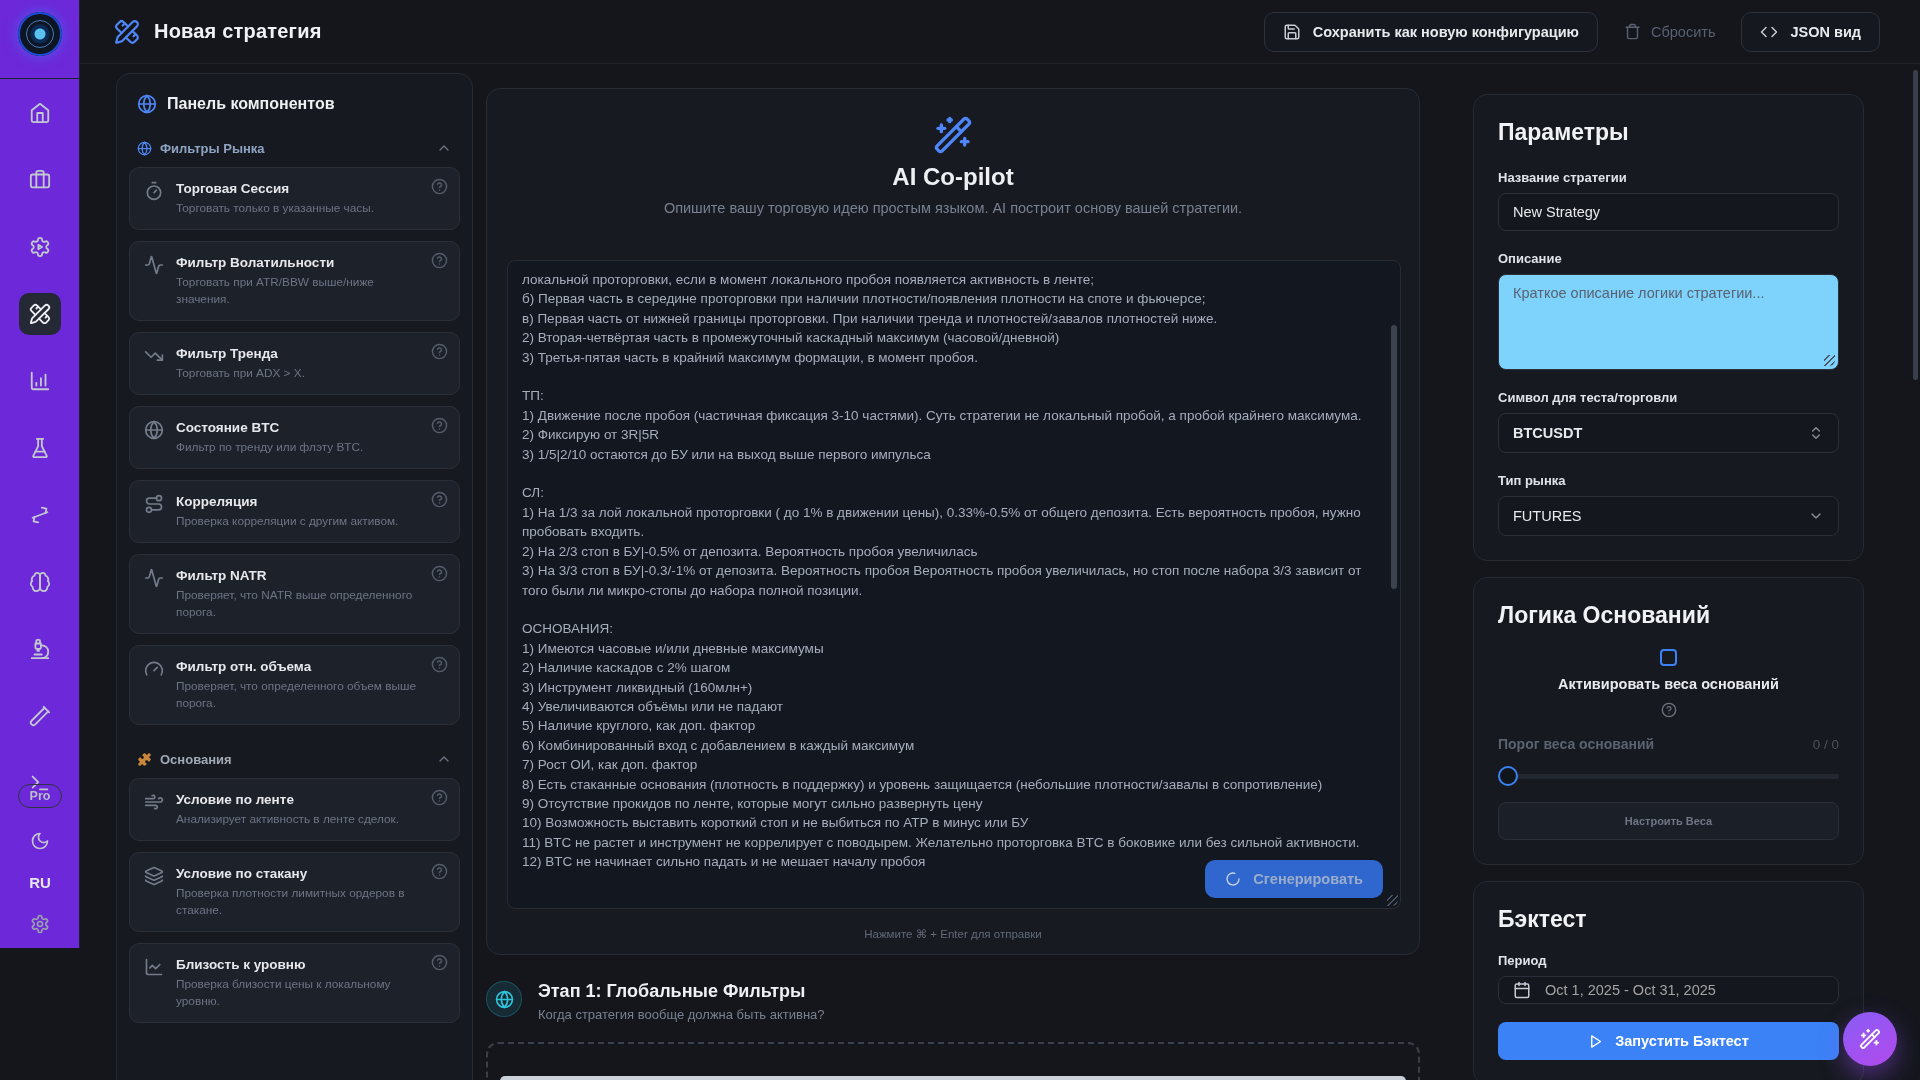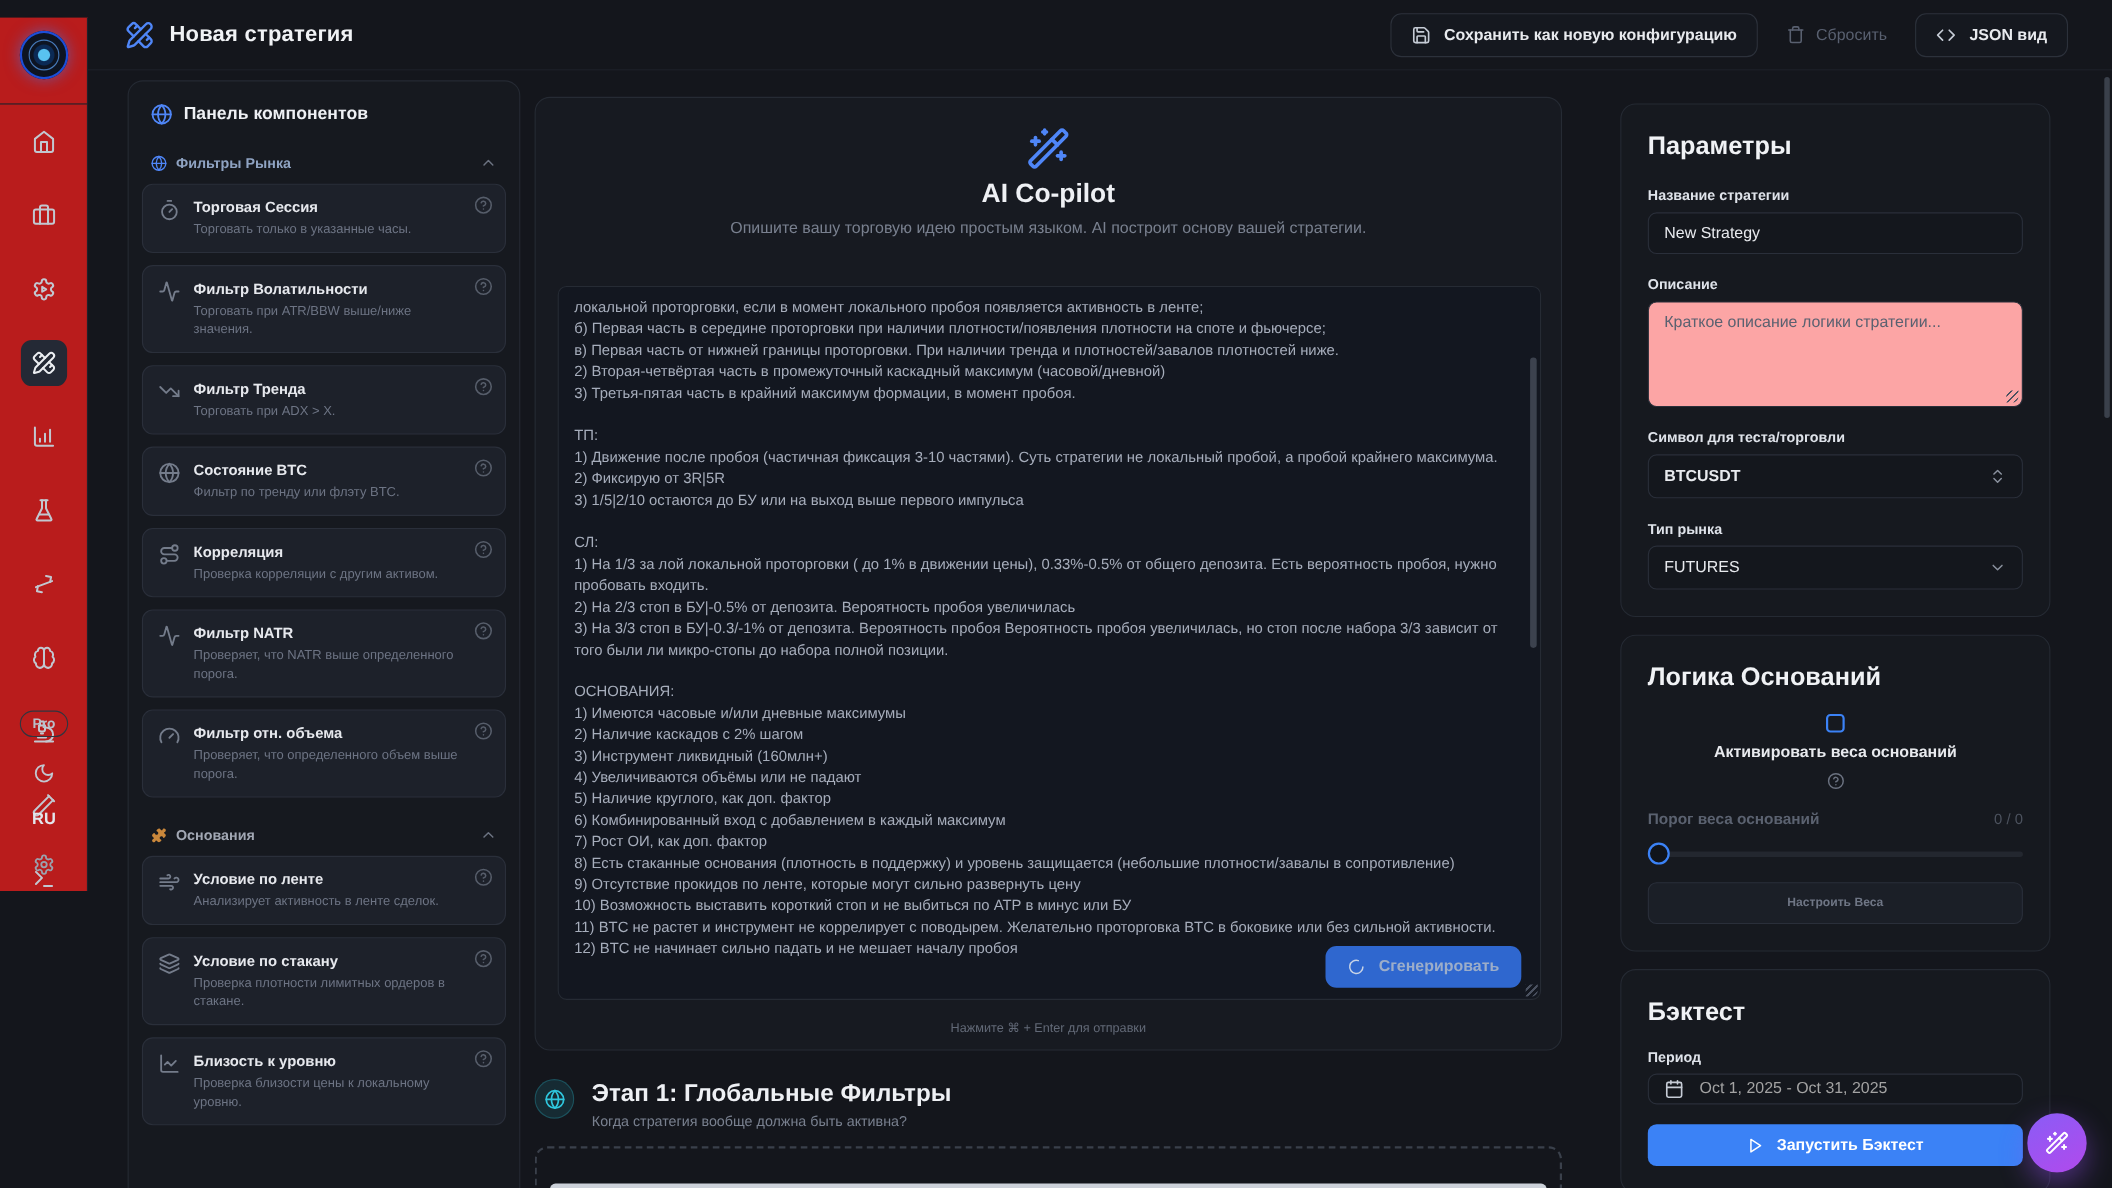--- a/index.html
+++ b/index.html
@@ -5,21 +5,21 @@
   * { box-sizing: border-box; }
   html,body { margin:0; padding:0; }
   body {
     width:1920px; height:1080px; overflow:hidden; position:relative;
     background:#14161c; color:#e5e7eb;
     font-family:"Liberation Sans","DejaVu Sans",sans-serif;
   }
   svg.ic { fill:none; stroke:currentColor; stroke-width:2; stroke-linecap:round; stroke-linejoin:round; display:block; }
 
   
-  .rail { position:absolute; left:0; top:16px; width:80px; height:794px; background:#b91c1c; border-right:1px solid #1d212a; z-index:5; }
+  .rail { position:absolute; left:0; top:0; width:80px; height:948px; background:#6d28d9; border-right:1px solid #1d212a; z-index:5; }
   .logo { position:absolute; left:18px; top:12px; width:44px; height:44px; border-radius:50%;
           background:radial-gradient(circle at 50% 50%, #59c2f0 0 5px, #0b2a55 6px 9px, #0d1422 10px);
           box-shadow:0 0 14px rgba(56,130,246,.55), inset 0 0 0 2px #1d4ed8; }
   .logo::after { content:""; position:absolute; inset:8px; border-radius:50%; border:1.5px solid rgba(96,165,250,.7); }
   .rail-sep { position:absolute; left:0; top:78px; width:80px; border-top:1px solid #1d212a; }
   .rail-nav { position:absolute; top:92px; left:0; width:80px; display:flex; flex-direction:column; align-items:center; gap:25px; }
   .rail-item { width:42px; height:42px; display:flex; align-items:center; justify-content:center; color:#c2c7d0; border-radius:10px; }
   .rail-item svg { width:22px; height:22px; }
   .rail-item.active { background:#242935; color:#eceef2; }
   .rail-bottom { position:absolute; left:0; bottom:0; width:80px; display:flex; flex-direction:column; align-items:center; gap:23px; padding-bottom:14px; }
@@ -77,34 +77,34 @@
              background:#2f67cf; border-radius:10px; border:none; }
   .gen-btn span { font-size:14.5px; font-weight:bold; color:#9cadc9; }
   .gen-btn svg { width:16px; height:16px; color:#c9d4e6; animation:spin 1s linear infinite; }
   @keyframes spin { to { transform:rotate(360deg); } }
   .ai-hint { position:absolute; bottom:13px; left:0; width:100%; font-size:11.5px; color:#626977; }
 
   .stage-hdr { position:absolute; left:486px; top:981px; display:flex; gap:16px; }
   .stage-ic { width:36px; height:36px; border-radius:50%; background:rgba(45,198,221,.12); border:1px solid rgba(45,198,221,.25);
               display:flex; align-items:center; justify-content:center; color:#2fc6dd; flex:none; }
   .stage-ic svg { width:19px; height:19px; }
-  .stage-title { font-size:22px; font-weight:bold; color:#eef0f4; }
+  .stage-title { font-size:18px; font-weight:bold; color:#eef0f4; }
   .stage-sub { font-size:13px; color:#79808f; margin-top:5px; }
   .dropzone { position:absolute; left:486px; top:1042px; width:934px; height:80px; border:2px dashed #3a404b; border-radius:12px; }
   .node-top { position:absolute; left:12px; right:12px; top:32px; height:6px; background:#ccd1d9; border-radius:5px 5px 0 0; }
 
   
   .right-col { position:absolute; left:1473px; top:94px; width:391px; display:flex; flex-direction:column; gap:16px; }
   .rcard { background:#16191f; border:1px solid #252a33; border-radius:14px; padding:24px; }
   .rcard h2 { margin:0; font-size:23px; font-weight:bold; color:#f0f2f5; }
   .f-label { font-size:13px; font-weight:bold; color:#dfe3ea; margin:20px 0 8px 0; }
   .f-label.first { margin-top:24px; }
   .f-input { height:38px; background:#14171d; border:1px solid #2a2f3a; border-radius:8px; display:flex; align-items:center;
              padding:0 14px; font-size:14.5px; color:#e8eaee; }
-  .f-area { position:relative; height:96px; background:#fca5a5; border:1px solid #2a2f3a; border-radius:8px; padding:10px 14px;
+  .f-area { position:relative; height:96px; background:#7dd3fc; border:1px solid #2a2f3a; border-radius:8px; padding:10px 14px;
             font-size:14.5px; color:#5a6170; }
   .f-area .ta-resize { right:3px; bottom:3px; }
   .f-select { height:40px; background:#14171d; border:1px solid #2a2f3a; border-radius:8px; display:flex; align-items:center;
               justify-content:space-between; padding:0 14px; font-size:14.5px; color:#e8eaee; }
   .f-select svg { width:16px; height:16px; color:#8a919e; }
   .bold-val { font-weight:bold; }
   .cb-row { display:flex; align-items:center; gap:10px; margin-top:20px;flex-direction:column; }
   .cb { width:17px; height:17px; border:2px solid #3b82f6; border-radius:4px; background:transparent; flex:none; }
   .cb-label { font-size:14.5px; font-weight:bold; color:#e8eaee; }
   .cb-row svg { width:16px; height:16px; color:#6b7280; }

